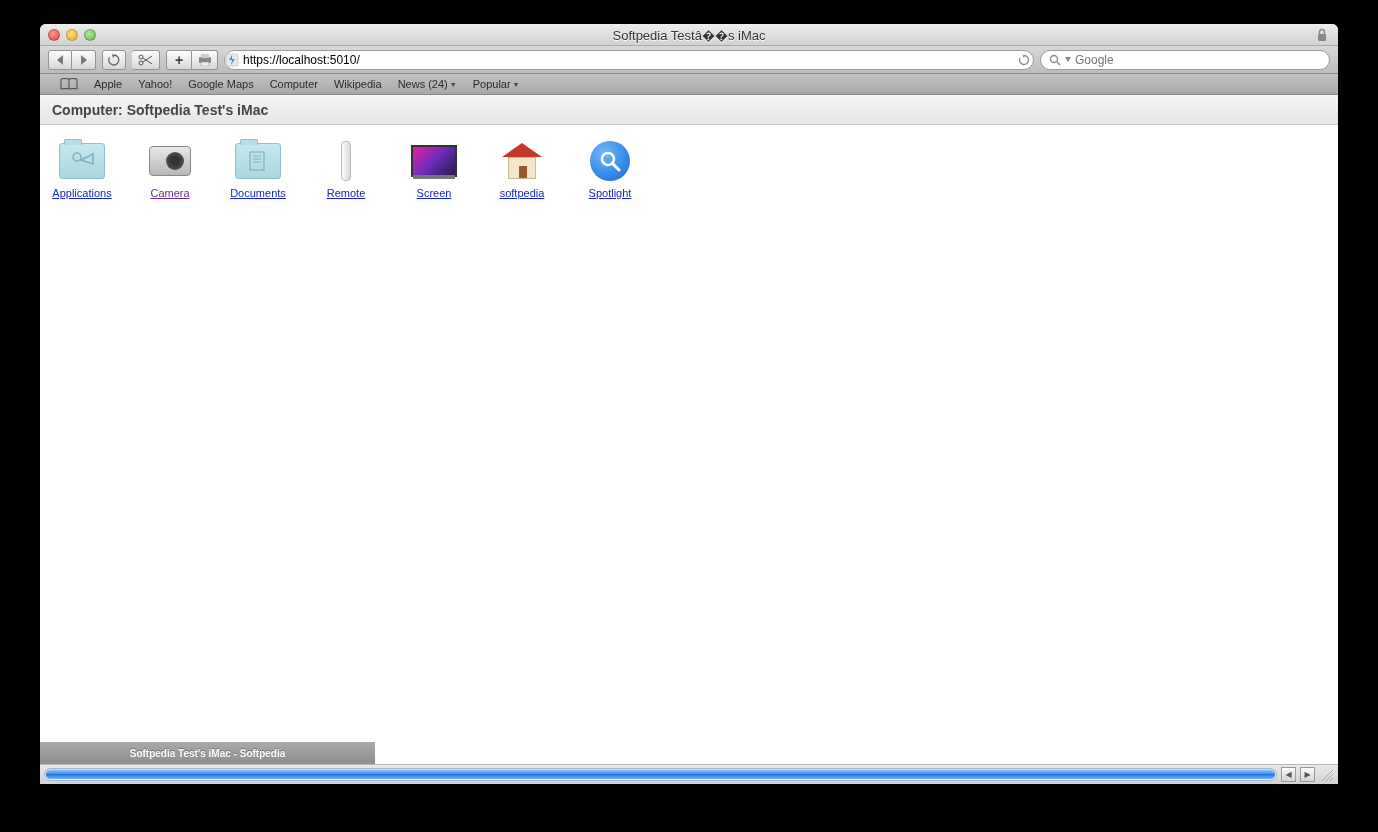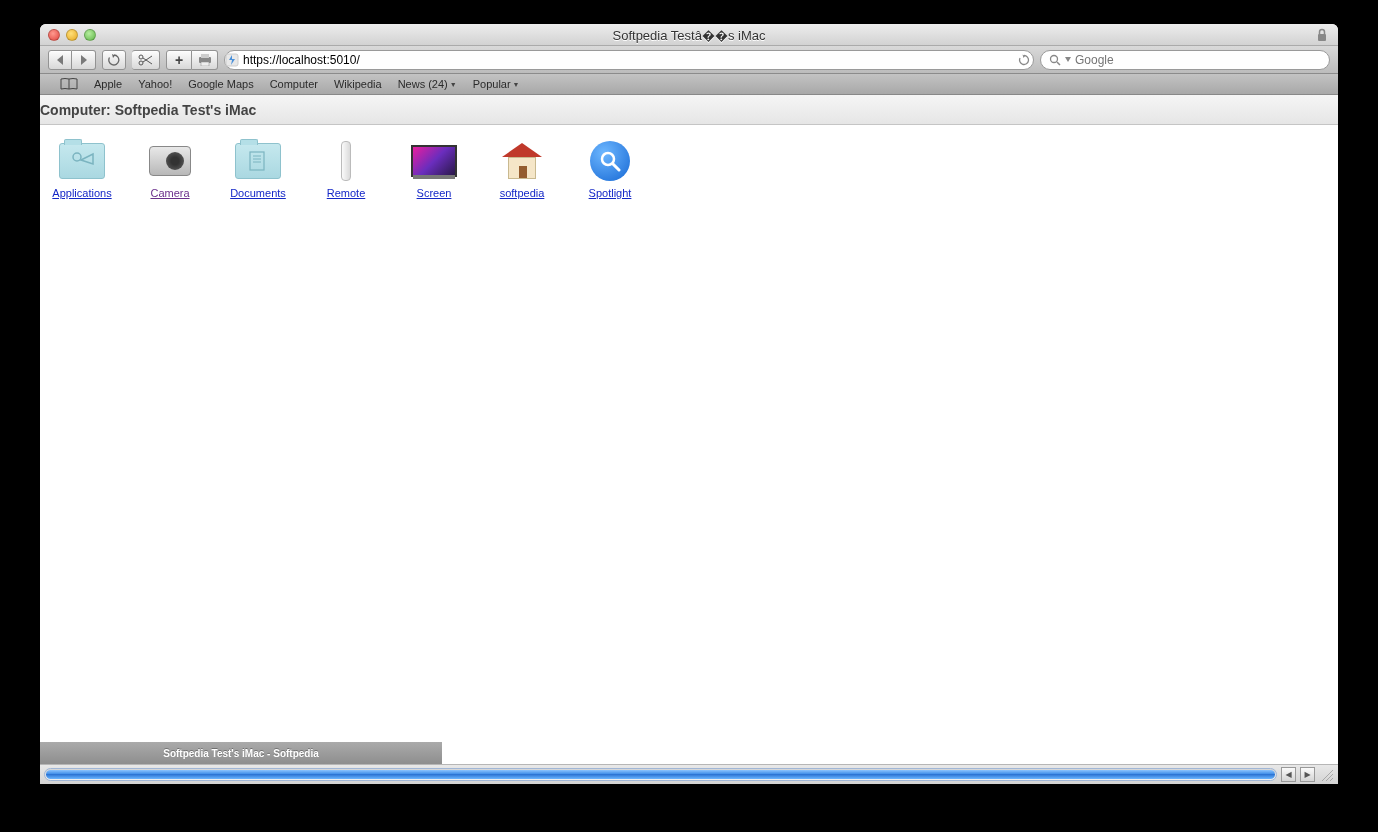--- a/index.html
+++ b/index.html
@@ -141,21 +141,21 @@
 }
 .book-icon { width: 18px; height: 12px; }
 .bookbar-item { display: flex; align-items: center; gap: 2px; cursor: default; }
 .tri { font-size: 7px; color: #444; }
 .page-header {
   height: 30px;
   background: linear-gradient(to bottom, #f5f5f5, #e6e6e6);
   border-bottom: 1px solid #c5c5c5;
   display: flex;
   align-items: center;
-  padding: 0 0;
+  padding: 0 12px;
   font-size: 14px;
   font-weight: bold;
   color: #444;
 }
 .content {
   flex: 1;
   background: #fff;
   position: relative;
   overflow: hidden;
 }
@@ -180,21 +180,21 @@
   color: #1427c7;
   text-decoration: underline;
   white-space: nowrap;
 }
 .icon-label.visited { color: #6b2f8c; }
 .tab-strip {
   position: absolute;
   bottom: 20px;
   left: 0;
   height: 22px;
-  width: 402px;
+  width: 335px;
   background: linear-gradient(to bottom, #aaaaaa, #8e8e8e);
   color: #fff;
   font-size: 10px;
   font-weight: bold;
   display: flex;
   align-items: center;
   justify-content: center;
   text-shadow: 0 -1px 0 rgba(0,0,0,0.3);
 }
 .bottom-bar {

